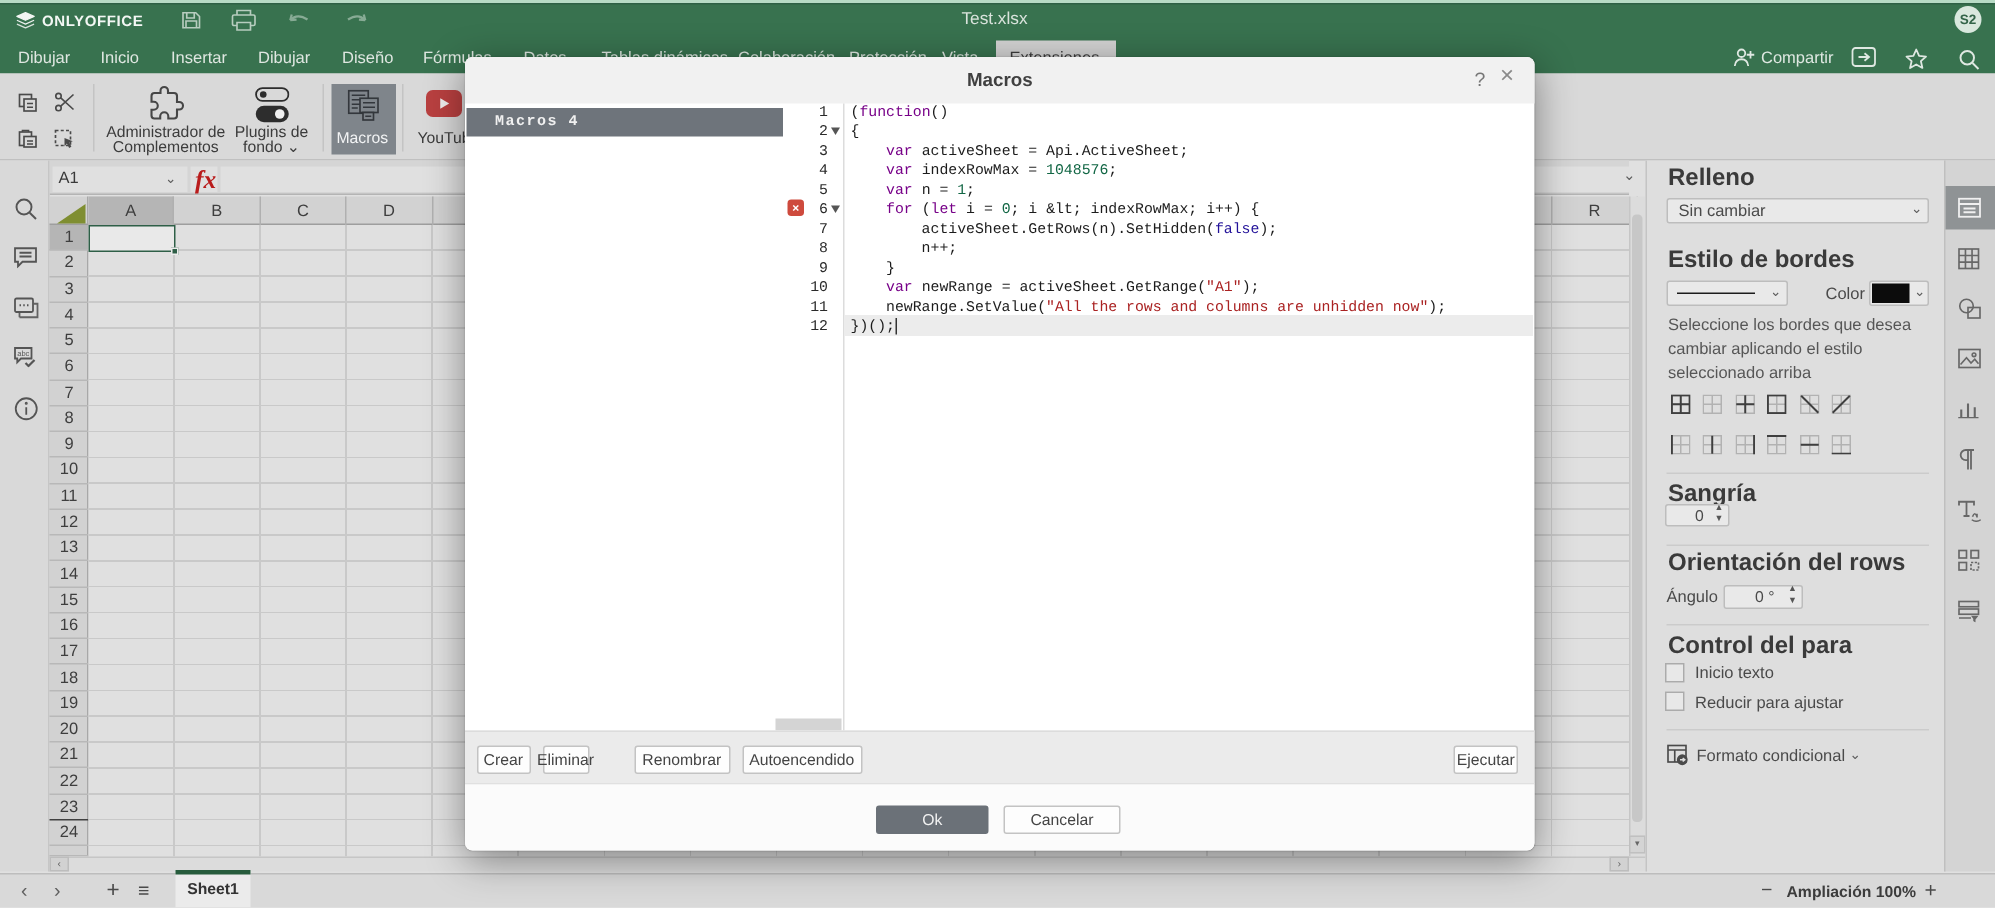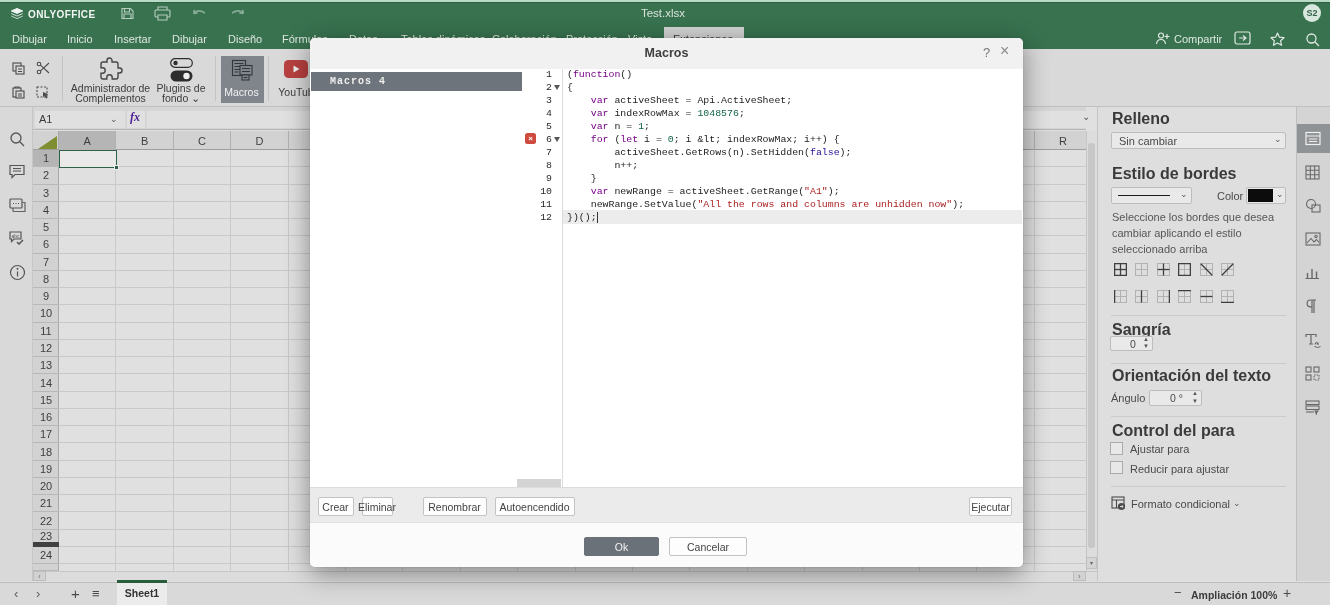--- a/index.html
+++ b/index.html
@@ -209,21 +209,21 @@
       <path d="M9.5 5.5 L15.5 9 L9.5 12.5 z" fill="#efefef"></path>
     </svg>
   </div>
 <div class="blabel" style="left:272px;top:88px;width:48px;">YouTub</div>
 
 <div class="abs" style="left:33px;top:107px;width:1053px;height:23px;background:#d5d5d5;border-bottom:1px solid #b4b4b4;box-sizing:border-box;"></div>
 <div class="abs" style="left:35px;top:111px;width:90px;height:17px;background:#e0e0e0;"></div>
 <div class="abs" style="left:39px;top:113px;font-size:11px;color:#3a3a3a;">A1</div>
 <div class="abs" style="left:110px;top:114px;font-size:9px;color:#5c5c5c;">⌄</div>
 <div class="abs" style="left:127px;top:111px;width:18px;height:17px;background:#e0e0e0;"></div>
-<div class="abs" style="left:130px;top:110px;font-size:12px;font-style:italic;font-family:'Liberation Serif',serif;color:#4c1d95;font-weight:bold;">fx</div>
+<div class="abs" style="left:130px;top:110px;font-size:17px;font-style:italic;font-family:'Liberation Serif',serif;color:#b91c1c;font-weight:bold;">fx</div>
 <div class="abs" style="left:147px;top:111px;width:939px;height:17px;background:#e0e0e0;"></div>
 <div class="abs" style="left:1082px;top:111px;font-size:10px;color:#5c5c5c;">⌄</div>
 
 <div class="abs" style="left:0;top:107px;width:33px;height:474px;background:#d9d9d9;border-right:1px solid #c6c6c6;box-sizing:border-box;"></div>
 <div class="ico" style="left:9px;top:131px;">
 <svg width="16" height="16" viewBox="0 0 16 16">
       <g fill="none" stroke="#555" stroke-width="1.3">
         <circle cx="7" cy="7" r="5"></circle>
         <path d="M10.8 10.8 L15 15"></path>
       </g>
@@ -307,21 +307,21 @@
 <div class="rowhead" style="top:357.1px;height:17.3px;background:transparent;border-bottom:1px solid #b8b8b8;box-sizing:border-box;">13</div>
 <div class="rowhead" style="top:374.4px;height:17.3px;background:transparent;border-bottom:1px solid #b8b8b8;box-sizing:border-box;">14</div>
 <div class="rowhead" style="top:391.6px;height:17.3px;background:transparent;border-bottom:1px solid #b8b8b8;box-sizing:border-box;">15</div>
 <div class="rowhead" style="top:408.9px;height:17.3px;background:transparent;border-bottom:1px solid #b8b8b8;box-sizing:border-box;">16</div>
 <div class="rowhead" style="top:426.2px;height:17.3px;background:transparent;border-bottom:1px solid #b8b8b8;box-sizing:border-box;">17</div>
 <div class="rowhead" style="top:443.4px;height:17.3px;background:transparent;border-bottom:1px solid #b8b8b8;box-sizing:border-box;">18</div>
 <div class="rowhead" style="top:460.7px;height:17.3px;background:transparent;border-bottom:1px solid #b8b8b8;box-sizing:border-box;">19</div>
 <div class="rowhead" style="top:477.9px;height:17.3px;background:transparent;border-bottom:1px solid #b8b8b8;box-sizing:border-box;">20</div>
 <div class="rowhead" style="top:495.2px;height:17.3px;background:transparent;border-bottom:1px solid #b8b8b8;box-sizing:border-box;">21</div>
 <div class="rowhead" style="top:512.5px;height:17.3px;background:transparent;border-bottom:1px solid #b8b8b8;box-sizing:border-box;">22</div>
-<div class="rowhead" style="top:529.7px;height:17.3px;background:transparent;border-bottom:5px solid #404040;box-sizing:border-box;">23</div>
+<div class="rowhead" style="top:529.7px;height:17.3px;background:transparent;border-bottom:1px solid #404040;box-sizing:border-box;">23</div>
 <div class="rowhead" style="top:547.0px;height:17.3px;background:transparent;border-bottom:1px solid #b8b8b8;box-sizing:border-box;">24</div>
 <div class="rowhead" style="top:564.2px;height:6.8px;background:transparent;border-bottom:1px solid #b8b8b8;box-sizing:border-box;"></div>
 </div>
 
 <div class="abs" style="left:59px;top:150px;width:1027px;height:421px;
  background:repeating-linear-gradient(to right,transparent 0px,transparent 56.4px,#c9c9c9 56.4px,#c9c9c9 57.4px),
  repeating-linear-gradient(to bottom,transparent 0px,transparent 16.26px,#c9c9c9 16.26px,#c9c9c9 17.26px),#e0e0e0;"></div>
 
 <div class="abs" style="left:59px;top:150px;width:58px;height:18px;background:#e9e9e9;border:1.5px solid #2e5f47;box-sizing:border-box;"></div>
 <div class="abs" style="left:114px;top:165px;width:5px;height:5px;background:#2e5f47;border:1px solid #ececec;box-sizing:border-box;"></div>
@@ -491,29 +491,29 @@
           <path d="M0 12.4 H13"></path>
         </g>
       </svg>
     </div>
 <div class="sep" style="top:315px;"></div>
 <div class="panlab" style="left:1112px;top:321px;">Sangría</div>
 <div class="abs" style="left:1110px;top:336px;width:43px;height:15px;background:#e9e9e9;border:1px solid #bdbdbd;border-radius:2px;box-sizing:border-box;"></div>
 <div class="pantxt" style="left:1130px;top:338px;font-size:10.5px;">0</div>
 <div class="abs" style="left:1143px;top:336px;font-size:6px;color:#555;line-height:7px;">▲<br>▼</div>
 <div class="sep" style="top:363px;"></div>
-<div class="panlab" style="left:1112px;top:367px;">Orientación del texto</div>
+<div class="panlab" style="left:1112px;top:367px;">Orientación del rows</div>
 <div class="pantxt" style="left:1111px;top:392px;">Ángulo</div>
 <div class="abs" style="left:1149px;top:390px;width:53px;height:16px;background:#e9e9e9;border:1px solid #bdbdbd;border-radius:2px;box-sizing:border-box;"></div>
 <div class="pantxt" style="left:1170px;top:392px;font-size:10.5px;">0 °</div>
 <div class="abs" style="left:1192px;top:390px;font-size:6px;color:#555;line-height:7.5px;">▲<br>▼</div>
 <div class="sep" style="top:416px;"></div>
 <div class="panlab" style="left:1112px;top:422px;">Control del para</div>
 <div class="chk" style="left:1110px;top:442px;"></div>
-<div class="pantxt" style="left:1130px;top:443px;">Ajustar para</div>
+<div class="pantxt" style="left:1130px;top:443px;">Inicio texto</div>
 <div class="chk" style="left:1110px;top:461px;"></div>
 <div class="pantxt" style="left:1130px;top:463px;">Reducir para ajustar</div>
 <div class="sep" style="top:486px;"></div>
 <div class="ico" style="left:1111px;top:496px;">
 <svg width="15" height="15" viewBox="0 0 15 15">
         <g fill="none" stroke="#4a4a4a" stroke-width="1.1">
 <rect x="1" y="1" width="12" height="11"></rect>
           <path d="M1 4 h12 M5.5 4 v8"></path>
         </g>
 <circle cx="10.5" cy="10.5" r="3.6" fill="#4a4a4a"></circle>

